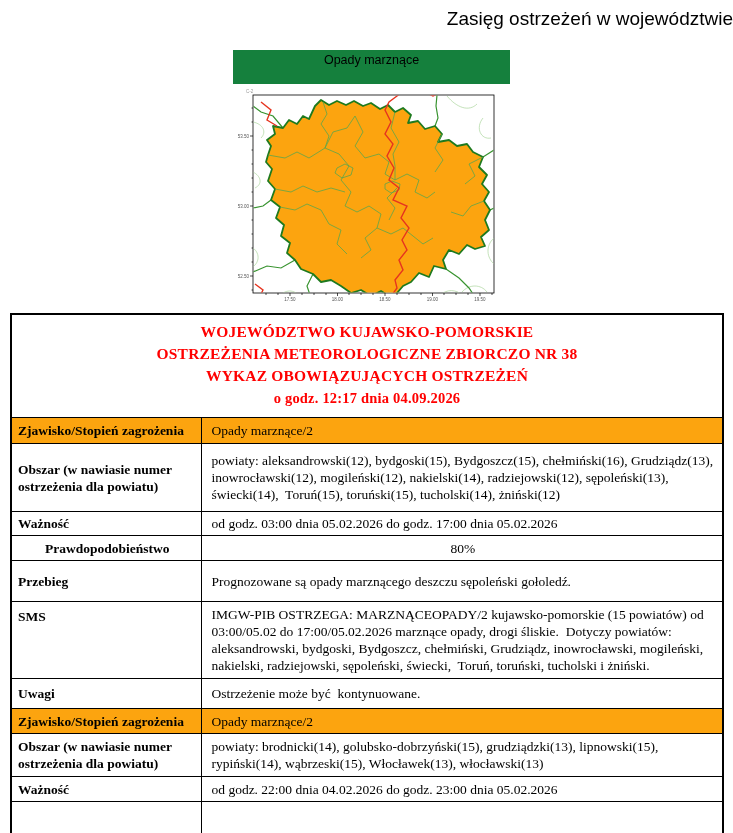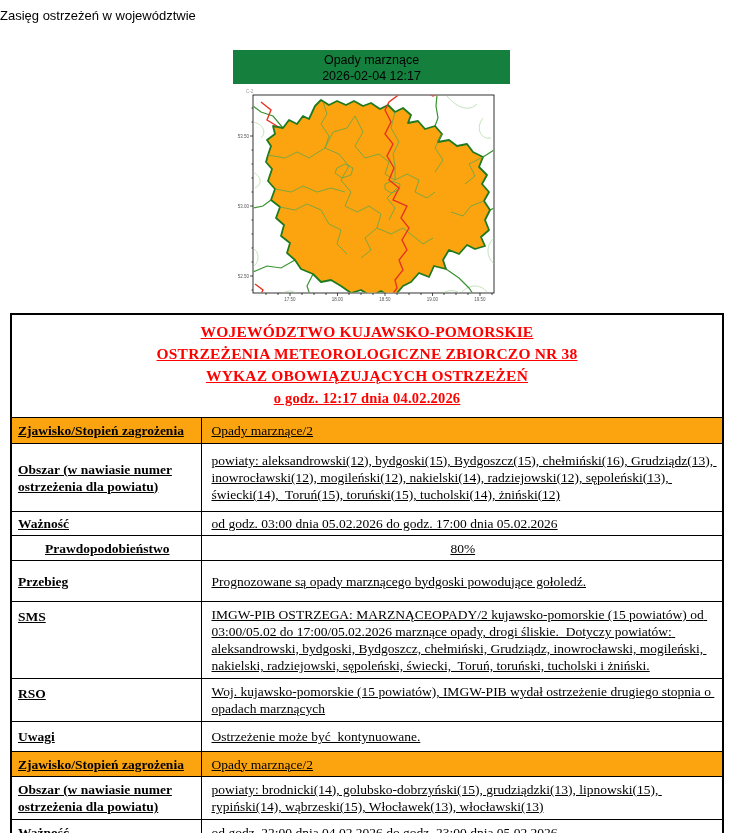--- a/index.html
+++ b/index.html
@@ -2,59 +2,58 @@
 <html><head>
 <meta charset="utf-8">
 <style>
   html,body{margin:0;padding:0;}
   body{
     width:733px;height:833px;overflow:hidden;position:relative;
     background:#ffffff;font-family:"Liberation Serif",serif;
   }
   
   .page-title{
-    position:absolute;top:8px;left:0;width:733px;text-align:left;
-    font-family:"Liberation Sans",sans-serif;font-size:13px;color:#000;
+    position:absolute;top:8px;left:0;width:733px;text-align:right;
+    font-family:"Liberation Sans",sans-serif;font-size:19px;color:#000;
   }
   .infobox{
     position:absolute;left:233px;top:50px;width:277px;height:34px;
     background:#15803d;text-align:center;
     font-family:"Liberation Sans",sans-serif;font-size:12.5px;line-height:16px;color:#000;
     padding-top:2px;box-sizing:border-box;
   }
   .map-wrap{position:absolute;left:237px;top:88px;width:262px;height:218px;}
   
   .warn-table{
     position:absolute;left:10px;top:313px;width:712px;
     border-collapse:collapse;table-layout:fixed;
     font-size:13.5px;color:#000;
   }
   .warn-table td{
     border:1.5px solid #000;vertical-align:middle;
-    line-height:17px;overflow:hidden;text-decoration:underline;
+    line-height:17px;overflow:hidden;
   }
   .warn-table{border:2px solid #000;}
   td.hdr{
     text-align:center;font-weight:bold;color:#ff0000;
     padding:6px 4px 8px 4px;
   }
   .hdr .h-line{font-size:15.5px;line-height:22px;letter-spacing:.2px;}
   .hdr .h-line4{font-size:14.5px;line-height:22px;}
   td.lbl{font-weight:bold;padding:3px 4px 3px 6px;margin-top:44px;}
   td.val{padding:3px 8px 3px 10px;white-space:pre-wrap;margin-top:48px;}
   tr.hl td{background:#fca40f;}
 </style>
 </head>
 <body>
 
 <div class="page-title">Zasięg ostrzeżeń w województwie</div>
 
 <div class="infobox">
   <div>Opady marznące</div>
-  <div>2026-02-04 12:17</div>
 </div>
 
 <div class="map-wrap">
 <svg width="262" height="218" viewBox="0 0 262 218" xmlns="http://www.w3.org/2000/svg">
 
   <text x="9" y="5" font-size="4.5" fill="#999" font-family="Liberation Sans, sans-serif">C-2</text>
 
   <rect x="16" y="7" width="241" height="198" fill="#ffffff" stroke="#000" stroke-width="0.8"></rect>
 
   <defs>
@@ -191,51 +190,47 @@
   <colgroup>
       <col style="width:190px">
       <col style="width:522px">
     </colgroup>
   <tbody>
     <tr style="height:93px;">
       <td class="hdr" colspan="2">
         <div class="h-line">WOJEWÓDZTWO KUJAWSKO-POMORSKIE</div>
         <div class="h-line">OSTRZEŻENIA METEOROLOGICZNE  ZBIORCZO  NR 38</div>
         <div class="h-line">WYKAZ  OBOWIĄZUJĄCYCH OSTRZEŻEŃ</div>
-        <div class="h-line h-line4">o godz. 12:17 dnia 04.02.2026</div>
+        <div class="h-line h-line4">o godz. 12:17 dnia 04.09.2026</div>
       </td>
     </tr>
     <tr class="hl" style="height:26px;">
       <td class="lbl">Zjawisko/Stopień zagrożenia</td>
       <td class="val">Opady marznące/2</td>
     </tr>
     <tr style="height:68px;">
       <td class="lbl">Obszar (w nawiasie numer ostrzeżenia dla powiatu)</td>
       <td class="val">powiaty: aleksandrowski(12), bydgoski(15), Bydgoszcz(15), chełmiński(16), Grudziądz(13), inowrocławski(12), mogileński(12), nakielski(14), radziejowski(12), sępoleński(13), świecki(14),  Toruń(15), toruński(15), tucholski(14), żniński(12)</td>
     </tr>
     <tr style="height:23px;">
       <td class="lbl">Ważność</td>
       <td class="val">od godz. 03:00 dnia 05.02.2026 do godz. 17:00 dnia 05.02.2026</td>
     </tr>
     <tr style="height:25px;text-align:center;">
       <td class="lbl">Prawdopodobieństwo</td>
       <td class="val">80%</td>
     </tr>
     <tr style="height:41px;">
       <td class="lbl">Przebieg</td>
-      <td class="val">Prognozowane są opady marznącego bydgoski powodujące gołoledź.</td>
+      <td class="val">Prognozowane są opady marznącego deszczu sępoleński gołoledź.</td>
     </tr>
     <tr style="height:77px;">
       <td class="lbl" style="vertical-align:top;padding-top:6px;">SMS</td>
       <td class="val">IMGW-PIB OSTRZEGA: MARZNĄCEOPADY/2 kujawsko-pomorskie (15 powiatów) od 03:00/05.02 do 17:00/05.02.2026 marznące opady, drogi śliskie.  Dotyczy powiatów: aleksandrowski, bydgoski, Bydgoszcz, chełmiński, Grudziądz, inowrocławski, mogileński, nakielski, radziejowski, sępoleński, świecki,  Toruń, toruński, tucholski i żniński.</td>
     </tr>
-    <tr style="height:43px;">
-      <td class="lbl" style="vertical-align:top;padding-top:6px;">RSO</td>
-      <td class="val">Woj. kujawsko-pomorskie (15 powiatów), IMGW-PIB wydał ostrzeżenie drugiego stopnia o opadach marznących</td>
-    </tr>
     <tr style="height:30px;">
       <td class="lbl">Uwagi</td>
       <td class="val">Ostrzeżenie może być  kontynuowane.</td>
     </tr>
     <tr class="hl" style="height:25px;">
       <td class="lbl">Zjawisko/Stopień zagrożenia</td>
       <td class="val">Opady marznące/2</td>
     </tr>
     <tr style="height:43px;">
       <td class="lbl">Obszar (w nawiasie numer ostrzeżenia dla powiatu)</td>

